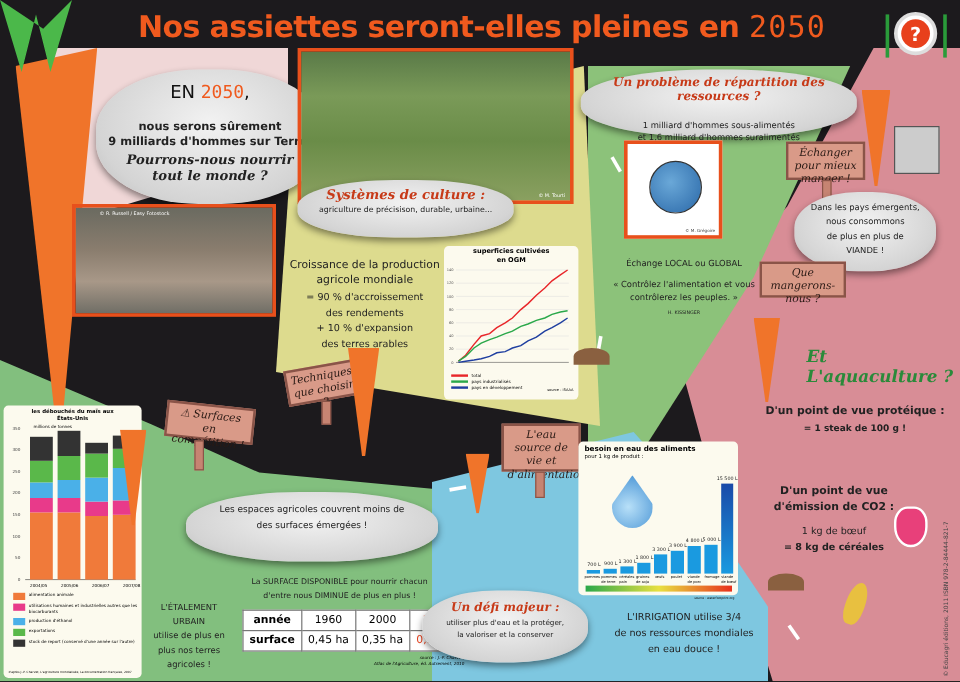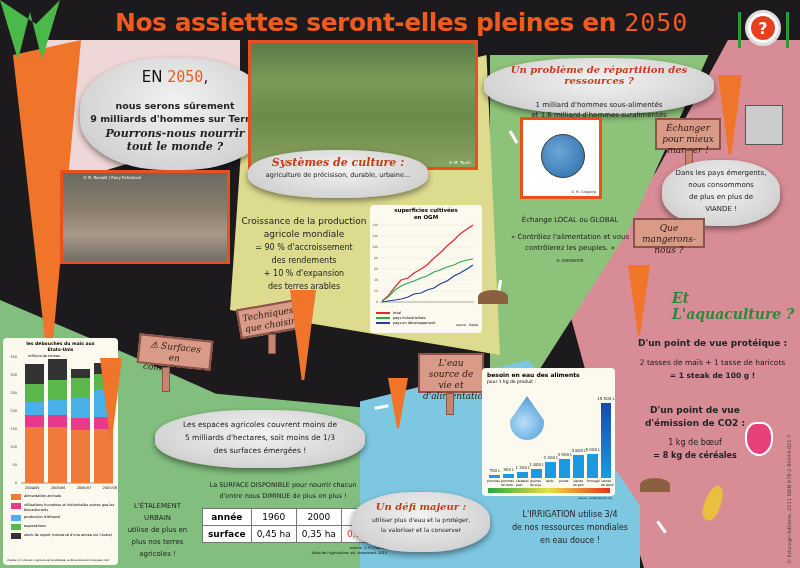--- a/index.html
+++ b/index.html
@@ -149,21 +149,20 @@
   <div>VIANDE !</div>
 </div>
 
 <div class="sign" style="left:633px;top:218px;width:72px;height:30px">Que mangerons-nous ?</div>
 <div class="carrot" style="left:628px;top:265px;width:22px;height:70px;background:#f0742a;clip-path:polygon(0 0,100% 0,55% 100%,45% 100%)"></div>
 
 <div class="abs hand" style="left:672px;top:290px;font-size:14px;color:#2a8a3a;font-weight:bold">Et L'aquaculture ?</div>
 
 <div class="txt" style="left:630px;top:337px;width:165px;font-size:7.5px;line-height:13px">
   <div style="font-weight:bold;font-size:9px">D'un point de vue protéique :</div>
-  <div style="margin-top:6px">2 tasses de maïs + 1 tasse de haricots</div>
   <div style="font-weight:bold">= 1 steak de 100 g !</div>
 </div>
 
 <div class="txt" style="left:640px;top:404px;width:110px;font-size:8px;line-height:13px">
   <div style="font-weight:bold;font-size:9px">D'un point de vue</div>
   <div style="font-weight:bold;font-size:9px">d'émission de CO2 :</div>
   <div style="margin-top:6px">1 kg de bœuf</div>
   <div style="font-weight:bold">= 8 kg de céréales</div>
 </div>
 <div class="abs" style="left:745px;top:422px;width:28px;height:34px;background:#e8407a;border:2px solid #fff;border-radius:40% 40% 50% 50%"></div>
@@ -249,21 +248,20 @@
 <div class="sign" style="left:238px;top:304px;width:62px;height:30px;transform:rotate(-10deg)">Techniques, que choisir ?</div>
 <div class="post" style="left:268px;top:334px;height:20px"></div>
 <div class="carrot" style="left:290px;top:290px;width:26px;height:90px;background:#f0742a;clip-path:polygon(0 0,100% 0,55% 100%,45% 100%)"></div>
 
 <div class="sign" style="left:418px;top:353px;width:66px;height:40px">L'eau source de vie et d'alimentation !</div>
 <div class="post" style="left:446px;top:393px;height:22px"></div>
 <div class="carrot" style="left:388px;top:378px;width:20px;height:50px;background:#f0742a;clip-path:polygon(0 0,100% 0,55% 100%,45% 100%)"></div>
 
 <div class="cloud" style="left:155px;top:410px;width:210px;height:58px;padding-top:8px;font-size:7.5px;line-height:13px">
   <div>Les espaces agricoles couvrent moins de</div>
-  <div>5 milliards d'hectares,  soit moins de 1/3</div>
   <div>des surfaces émergées !</div>
 </div>
 
 <div class="txt" style="left:188px;top:480px;width:190px;font-size:6.5px;line-height:11px">
   <div>La SURFACE DISPONIBLE pour nourrir chacun</div>
   <div>d'entre nous DIMINUE de plus en plus !</div>
 </div>
 
 <div class="abs" style="left:202px;top:508px">
   <table class="surf">

